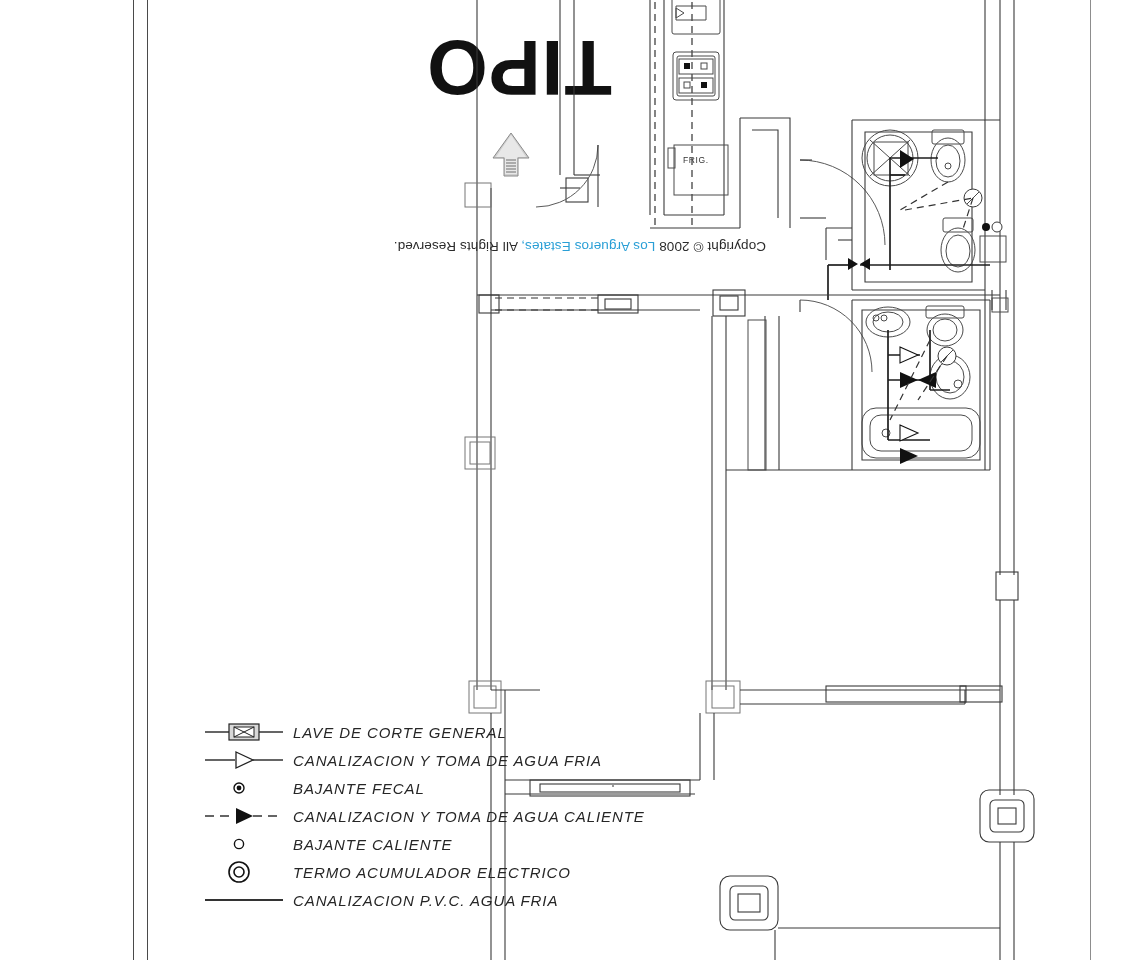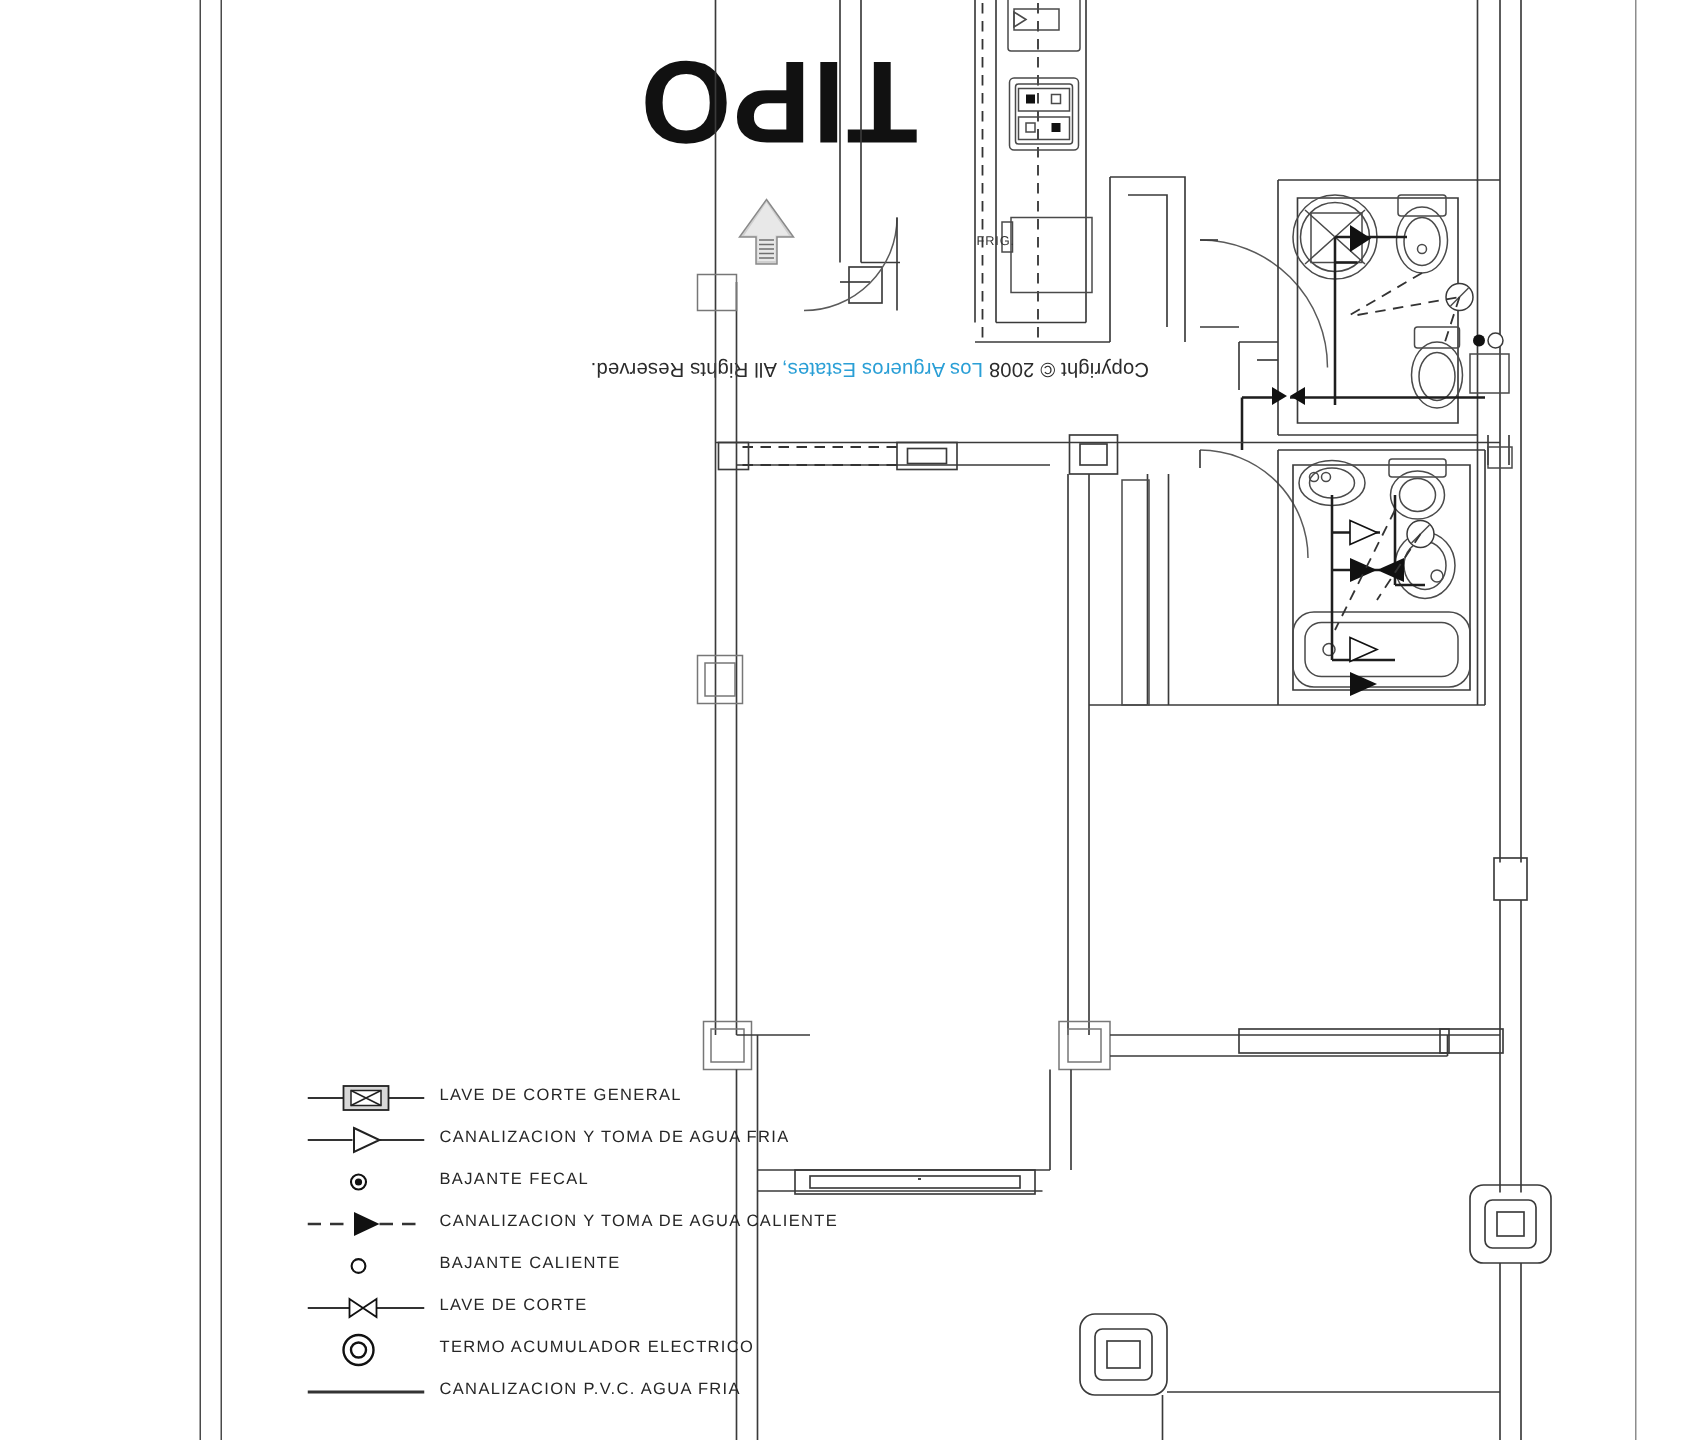--- a/index.html
+++ b/index.html
@@ -35,22 +35,23 @@
     letter-spacing:.1px;
   }
   #watermark .blue{color:#2a9fd6;}
 
   
   #legend{position:absolute;left:205px;top:718px;width:300px;}
   .leg-row{position:relative;height:28px;}
   .leg-sym{position:absolute;left:0;top:0;width:78px;height:28px;}
   .leg-txt{
     position:absolute;left:88px;top:6px;
-    font-size:11px;letter-spacing:.9px;color:#262626;white-space:nowrap;
+    font-size:15px;letter-spacing:.9px;color:#262626;white-space:nowrap;
     font-family:"Liberation Sans", sans-serif;
+    font-style:italic;
   }
 
   
   svg{display:block;}
   .w  {stroke:#3a3a3a;fill:none;stroke-width:1.1;}
   .wl {stroke:#777;fill:none;stroke-width:1;}
   .fx {stroke:#4a4a4a;fill:none;stroke-width:1;}     
   .fxf{stroke:#3a3a3a;fill:#fff;stroke-width:1;}
   .pipe{stroke:#1e1e1e;fill:none;stroke-width:1.7;}
   .pipe-d{stroke:#333;fill:none;stroke-width:1.2;stroke-dasharray:7 5;}
@@ -375,30 +376,20 @@
 
     <div class="leg-row">
       <div class="leg-sym">
         <svg width="78" height="28" viewBox="0 0 78 28">
           <circle cx="34" cy="14" r="4.6" fill="#fff" stroke="#111" stroke-width="1.4"></circle>
         </svg>
       </div>
       <div class="leg-txt">BAJANTE  CALIENTE</div>
     </div>
 
-    <div class="leg-row">
-      <div class="leg-sym">
-        <svg width="78" height="28" viewBox="0 0 78 28">
-          <path d="M0 14 H28 M46 14 H78" stroke="#333" stroke-width="1.4"></path>
-          <path d="M28 8 L37 14 L28 20 Z" fill="#fff" stroke="#111" stroke-width="1.2"></path>
-          <path d="M46 8 L37 14 L46 20 Z" fill="#fff" stroke="#111" stroke-width="1.2"></path>
-        </svg>
-      </div>
-      <div class="leg-txt">LAVE  DE  CORTE</div>
-    </div>
 
     <div class="leg-row">
       <div class="leg-sym">
         <svg width="78" height="28" viewBox="0 0 78 28">
           <circle cx="34" cy="14" r="10" fill="#fff" stroke="#111" stroke-width="1.6"></circle>
           <circle cx="34" cy="14" r="5" fill="#fff" stroke="#111" stroke-width="1.6"></circle>
         </svg>
       </div>
       <div class="leg-txt">TERMO  ACUMULADOR  ELECTRICO</div>
     </div>
@@ -408,15 +399,15 @@
       <div class="leg-sym">
         <svg width="78" height="28" viewBox="0 0 78 28">
           <path d="M0 14 H78" stroke="#333" stroke-width="2"></path>
         </svg>
       </div>
       <div class="leg-txt">CANALIZACION  P.V.C.  AGUA FRIA</div>
     </div>
 
   </div>
 
-  <div style="position:absolute;left:651px;top:155px;font-size:8.5px;color:#333;letter-spacing:.6px;">FRIG.</div>
+  <div style="position:absolute;left:683px;top:155px;font-size:8.5px;color:#333;letter-spacing:.6px;">FRIG.</div>
 
 </div>
 
 </body></html>

